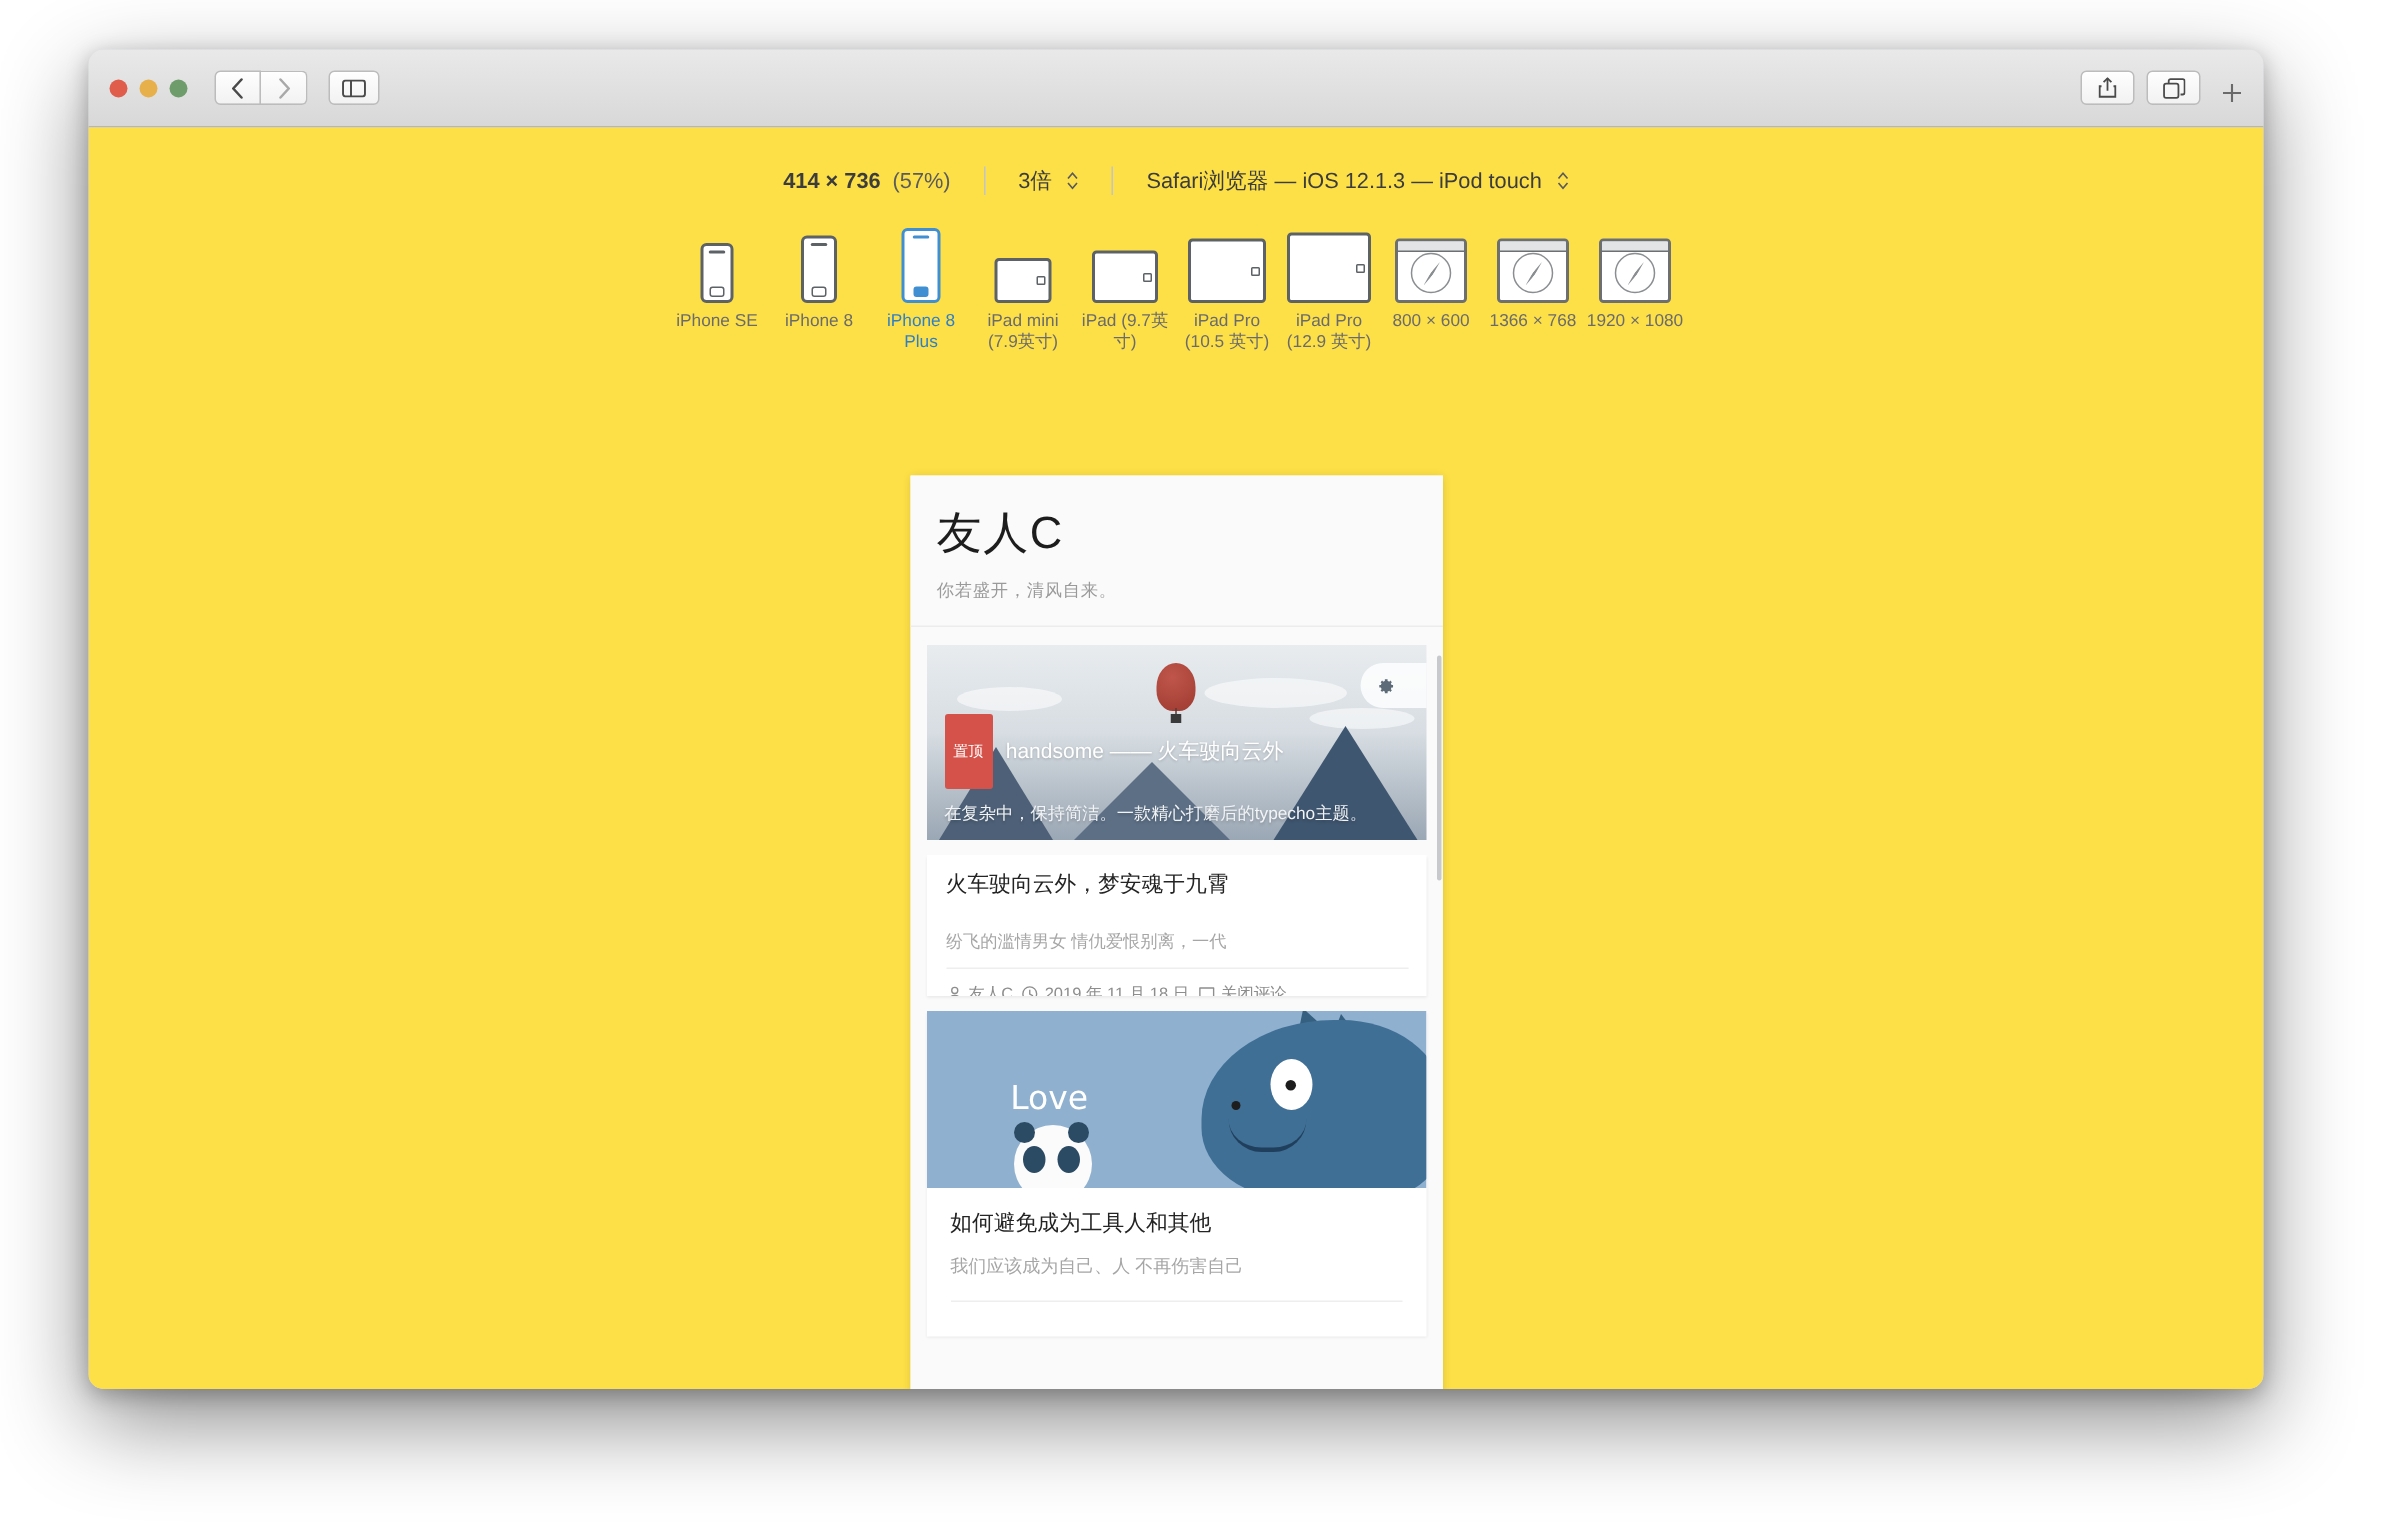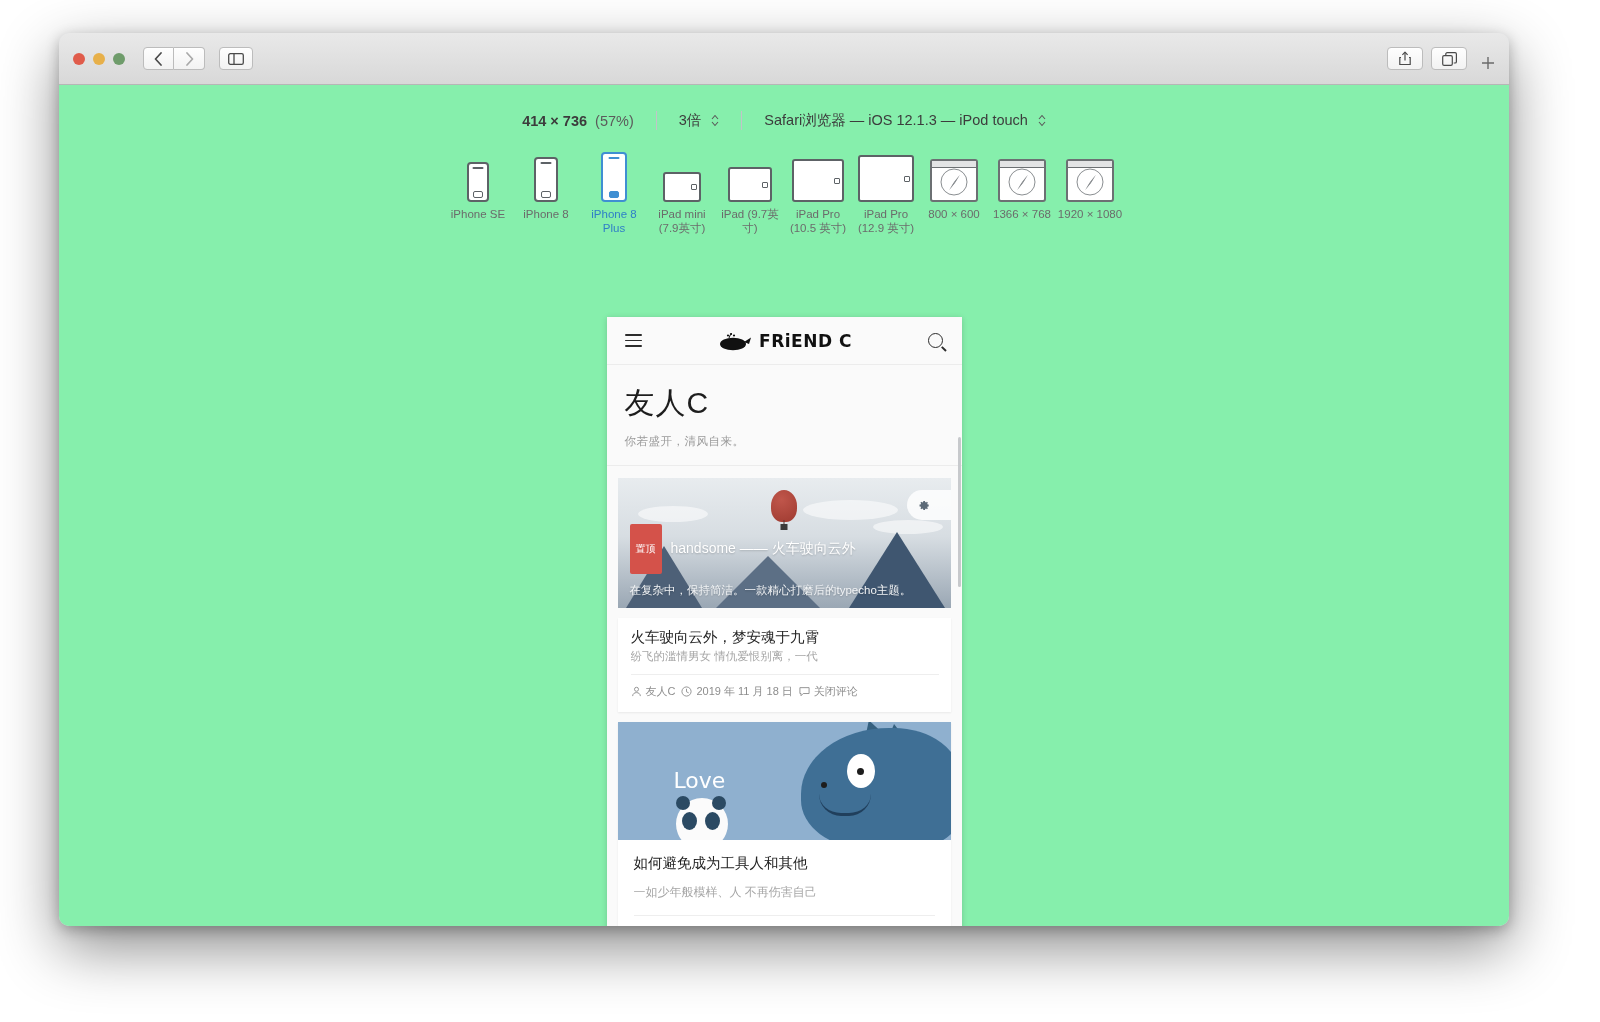--- a/index.html
+++ b/index.html
@@ -75,21 +75,21 @@
     display: flex; align-items: center; gap: 6px;
   }
   #reload { position: absolute; right: 8px; color: #6a6a6a; font-size: 14px; line-height: 1;}
 
   .right-tools { position: absolute; right: 14px; display: flex; gap: 8px; align-items: center;}
   .right-tools .tbtn { width: 36px; }
   #plusbtn { color: #6a6a6a; font-size: 19px; line-height: 1; padding-left: 6px; margin-top: 10px;}
 
   
   #rdm {
-    background: #86efac;
+    background: #fde047;
     height: 100%;
     position: relative;
   }
   #rdm-header {
     padding-top: 26px;
     display: flex;
     align-items: center;
     justify-content: center;
     gap: 0px;
     font-size: 14.5px;
@@ -231,21 +231,21 @@
   }
   .cat-ear { position:absolute; top:-16px; width:0;height:0;border-left:17px solid transparent;border-right:17px solid transparent;border-bottom:30px solid #f6f7f2;}
   .cat-ear.l{left:-2px;} .cat-ear.r{right:-2px;}
   .cat-eye{position:absolute;top:42px;width:7px;height:7px;background:#1d1d1d;border-radius:50%;}
   .cat-eye.l{left:13px;} .cat-eye.r{right:13px;}
   .cat-nose{position:absolute;top:62px;left:50%;transform:translateX(-50%);width:7px;height:5px;background:#1d1d1d;border-radius:50%;}
   .cat-mouth{position:absolute;top:66px;left:50%;transform:translateX(-50%);width:1.5px;height:8px;background:#1d1d1d;}
 
   .card-body { flex:1; padding: 10px 12px 0 13px; min-width:0; }
   .c-title { font-size: 14.5px; color:#242424; white-space:nowrap; }
-  .c-excerpt { margin-top: 2px; font-size: 11.5px; color:#a6a6a6; white-space:nowrap; overflow:hidden;}
+  .c-excerpt { margin-top: 21px; font-size: 11.5px; color:#a6a6a6; white-space:nowrap; overflow:hidden;}
   .c-meta {
     margin-top: 10px; padding-top: 9px; border-top: 1px solid #eeeeee;
     display:flex; align-items:center; gap:6px;
     font-size: 11px; color:#8d8d8d; white-space:nowrap;
   }
   .c-meta .mi { display:flex; align-items:center; gap:4px; }
   .ic { width: 11px; height: 11px; flex:none; }
 
   
   .card.v { overflow:hidden; }
@@ -457,39 +457,20 @@
           </div>
           <div class="lbl">1920 × 1080</div>
         </div>
       </div>
 
       <div id="stage">
         <div id="viewport">
 
           <div id="page">
 
-            <div id="site-header">
-              <div class="burger">
-                <div></div>
-                  <div></div>
-                  <div></div>
-              </div>
-              <div id="brand">
-                <svg width="34" height="20" viewBox="0 0 34 20">
-                  <ellipse cx="15" cy="13" rx="13" ry="6.2" fill="#111"></ellipse>
-                  <path d="M26 11 L33 6.5 L31 13 Z" fill="#111"></path>
-                  <path d="M11 7 q1-4 3-4.5" stroke="#111" stroke-width="1" fill="none"></path>
-                  <circle cx="10" cy="4.5" r="1.1" fill="#111"></circle>
-                  <circle cx="13" cy="3" r="1.1" fill="#111"></circle>
-                  <circle cx="16" cy="4.5" r="1.1" fill="#111"></circle>
-                </svg>
-                <span id="brandtext">FRiEND C</span>
-              </div>
-              <div class="searchicon"></div>
-            </div>
 
             <div id="hero-title">
               <div id="site-name">友人C</div>
               <div id="site-desc">你若盛开，清风自来。</div>
             </div>
 
             <div id="hero">
               <div class="cloud" style="left:20px;  top:28px; width:70px; height:16px;"></div>
               <div class="cloud" style="left:185px; top:22px; width:95px; height:20px;"></div>
               <div class="cloud" style="left:255px; top:42px; width:70px; height:14px;"></div>
@@ -570,21 +551,21 @@
                 </div>
                 <div class="panda">
                   <div class="panda-ear l"></div>
                     <div class="panda-ear r"></div>
                   <div class="panda-eye l"></div>
                     <div class="panda-eye r"></div>
                 </div>
               </div>
               <div class="v-body">
                 <div class="v-title">如何避免成为工具人和其他</div>
-                <div class="v-excerpt">一如少年般模样、人 不再伤害自己</div>
+                <div class="v-excerpt">我们应该成为自己、人 不再伤害自己</div>
                 <div class="v-meta">
                   
                   
                   
                 </div>
               </div>
             </div>
 
             <div id="page-scroll"></div>
           </div>

